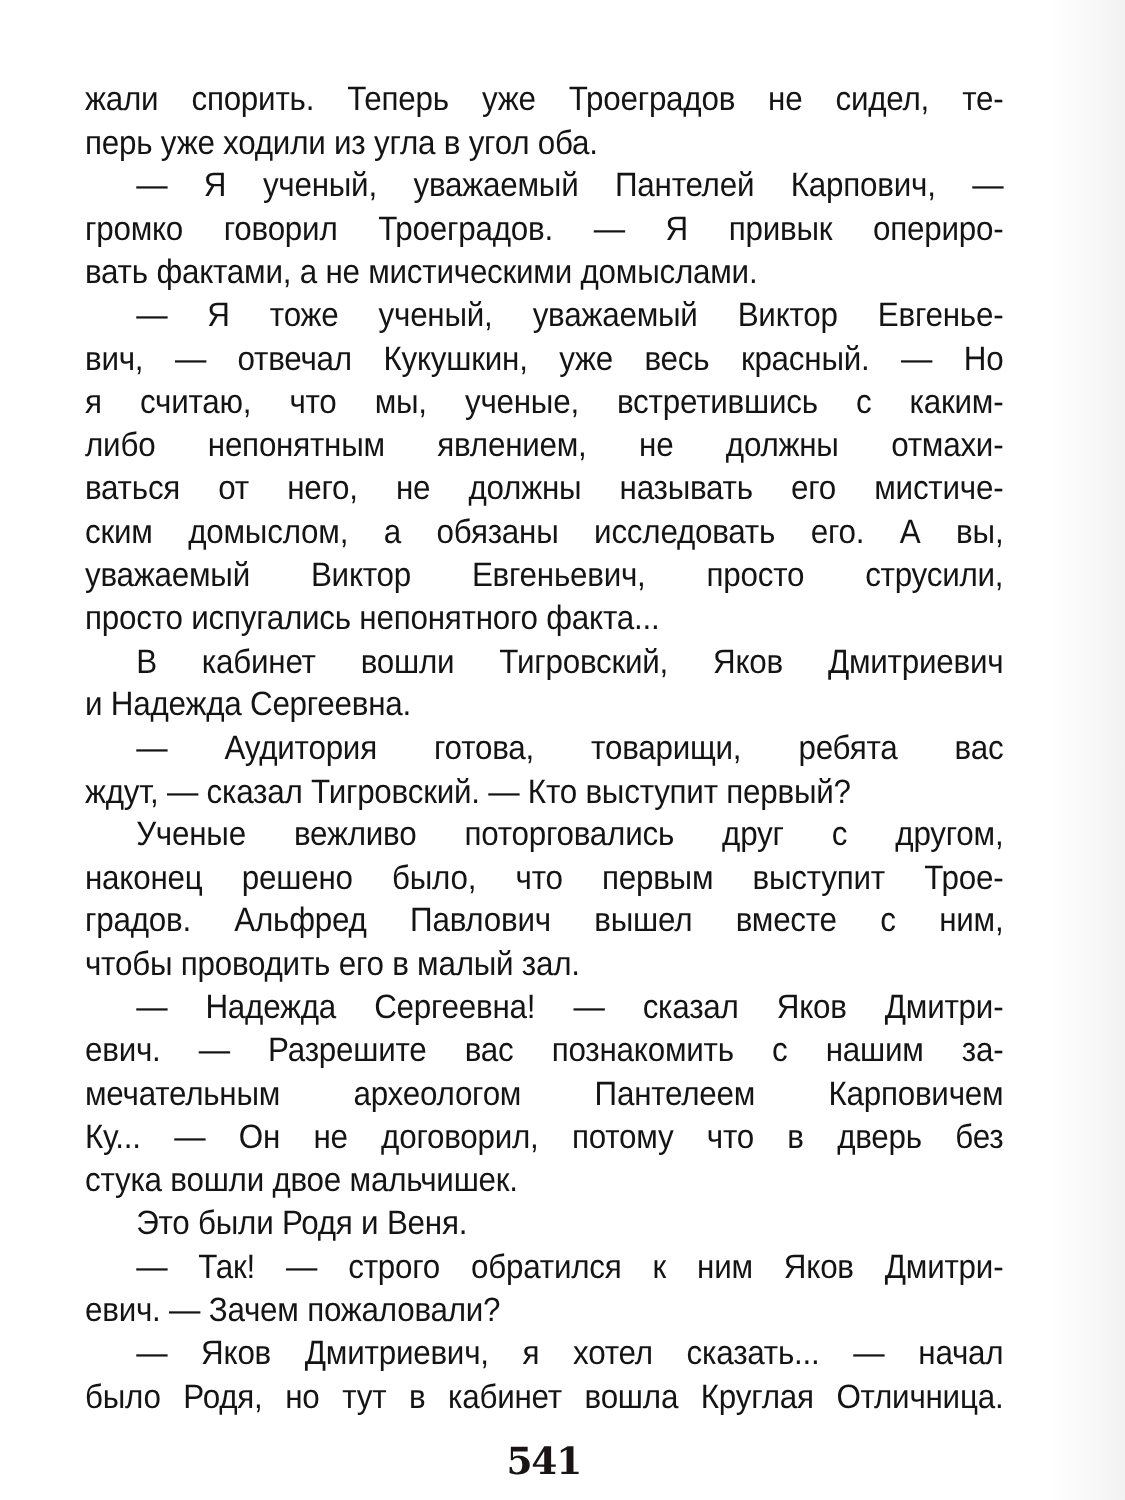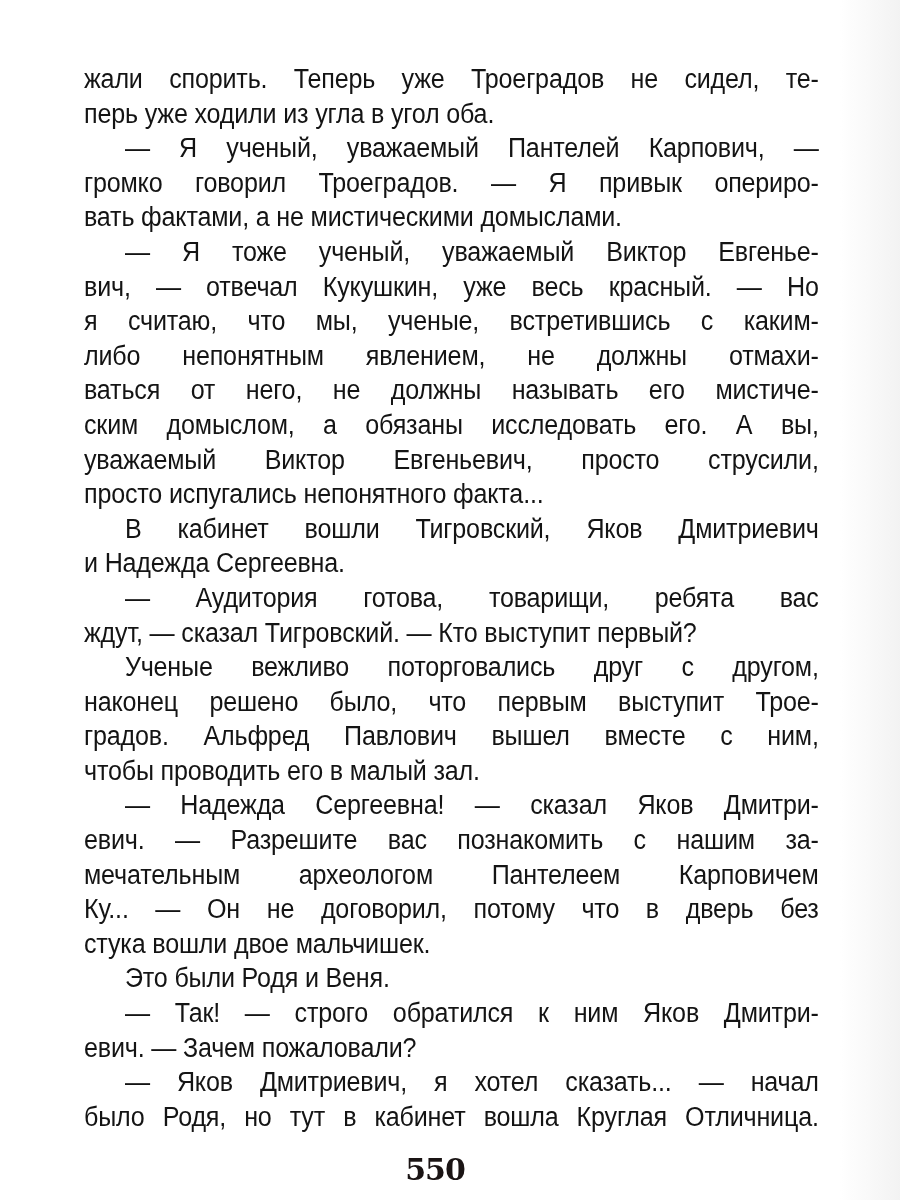--- a/index.html
+++ b/index.html
@@ -10,21 +10,21 @@
     font-family: "Liberation Sans", "DejaVu Sans", sans-serif;
     color: #141414;
   }
   .page-shade {
     position: absolute; top: 0; right: 0; width: 60px; height: 1200px;
     background: linear-gradient(to right, rgba(255,255,255,0), rgba(232,232,232,0.55));
     pointer-events: none;
   }
   .text-block {
     position: absolute;
-    left: 84px; top: 62px;
+    left: 68px; top: 62px;
     width: 735px;
   }
   .line {
     display: block;
     height: 34.6px;
     line-height: 34.6px;
     font-size: 27px;
     letter-spacing: -0.2px;
     white-space: nowrap;
     text-align: justify;
@@ -79,13 +79,13 @@
   <span class="line">мечательным археологом Пантелеем Карповичем</span>
   <span class="line">Ку... — Он не договорил, потому что в дверь без</span>
   <span class="line last">стука вошли двое мальчишек.</span>
   <span class="line indent last">Это были Родя и Веня.</span>
   <span class="line indent">— Так! — строго обратился к ним Яков Дмитри-</span>
   <span class="line last">евич. — Зачем пожаловали?</span>
   <span class="line indent">— Яков Дмитриевич, я хотел сказать... — начал</span>
   <span class="line">было Родя, но тут в кабинет вошла Круглая Отличница.</span>
 </div>
 
-<div class="page-number">550</div>
+<div class="page-number">541</div>
 
 </body></html>

